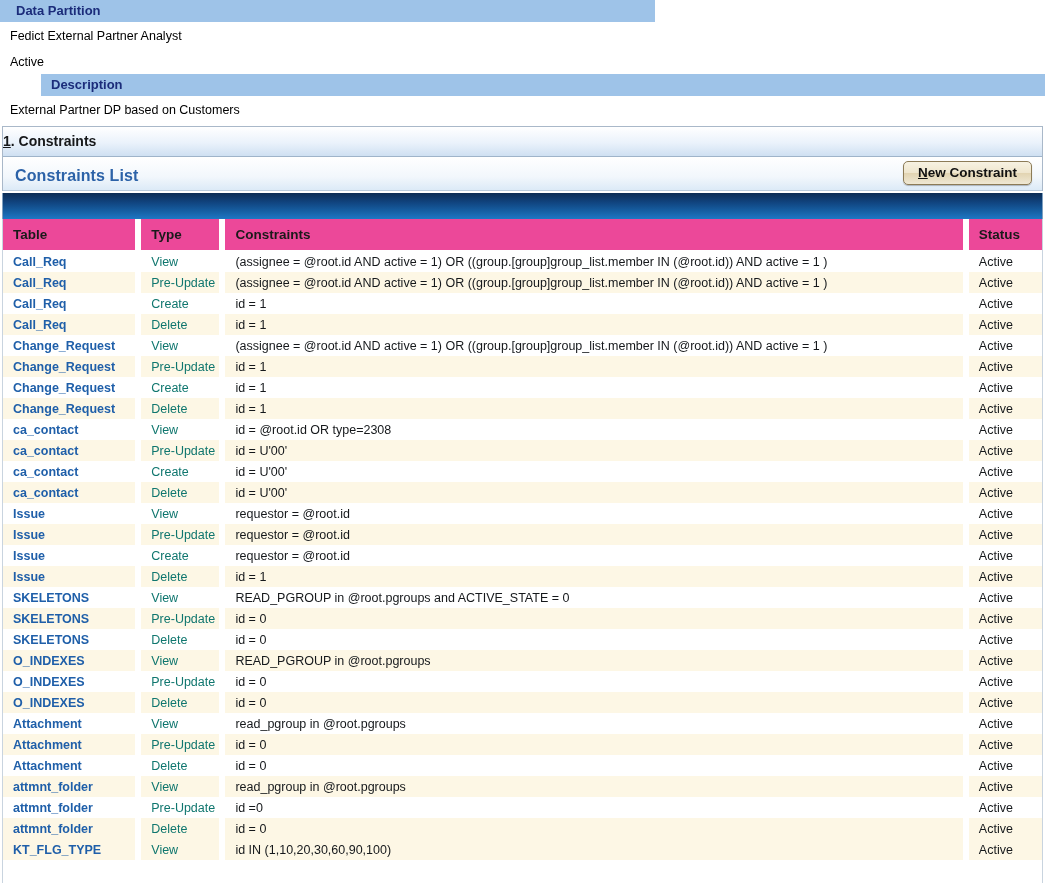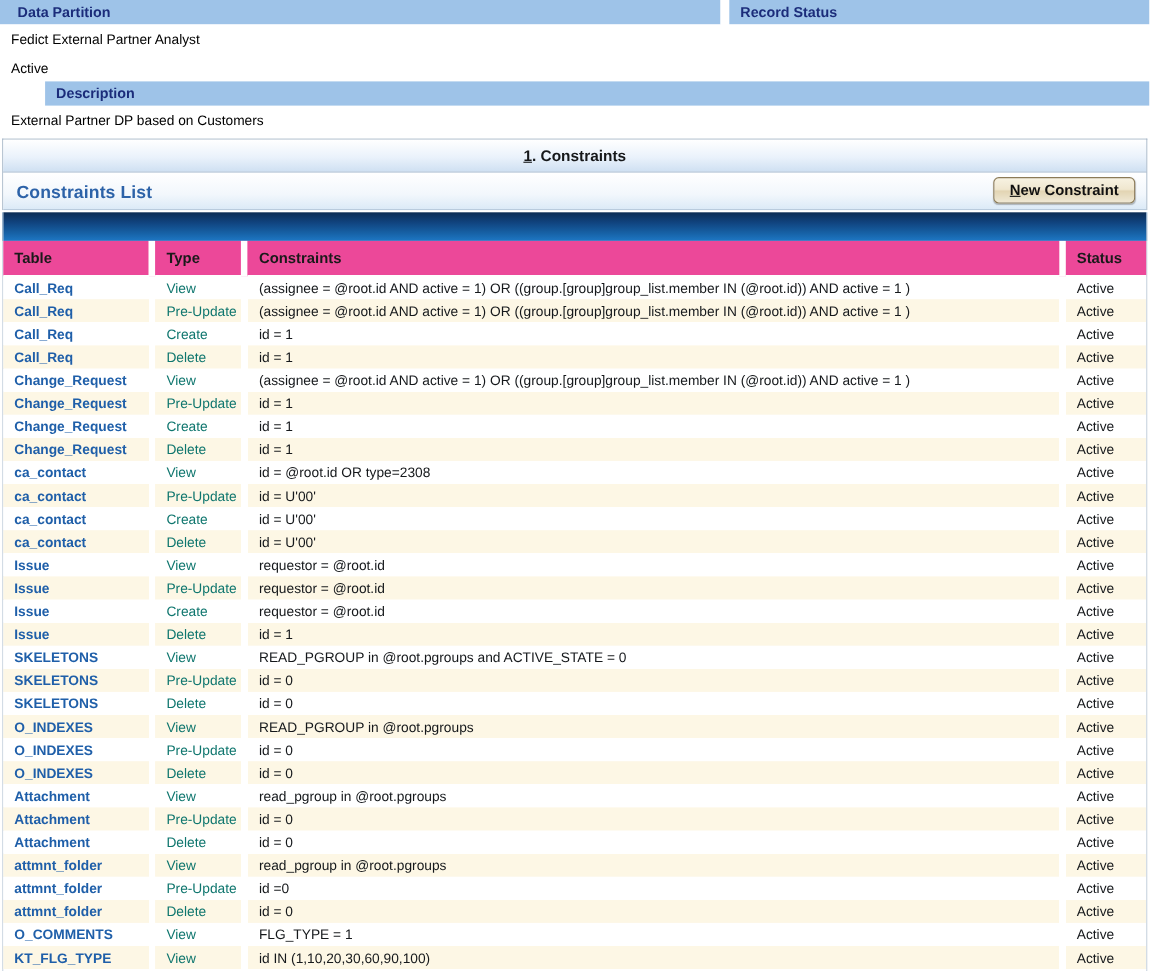--- a/index.html
+++ b/index.html
@@ -61,21 +61,20 @@
   
   .panel {
     margin: 0 2px 0 2px;
     border: 1px solid #A9B8C9;
     border-bottom: none;
     box-sizing: border-box;
     width: 1041px;
   }
   .tabbar {
     background: linear-gradient(to bottom, #ffffff 0%, #EAF2FB 55%, #CFE0F2 100%);
-    text-align: center;
     font-weight: bold;
     font-size: 14px;
     color: #16181A;
     padding: 6px 0 7px 0;
     border-bottom: 1px solid #9FB4CA;
   }
   .tabbar u { text-decoration: underline; }
 
   .listbar {
     background: linear-gradient(to bottom, #ffffff 0%, #F2F7FC 60%, #DCEAF7 100%);
@@ -183,21 +182,20 @@
   }
 </style>
 </head>
 <body>
 
 <div class="summary">
 
   <div class="band-row">
     <div class="band band-left">Data Partition</div>
     <div class="band-gap"></div>
-    <div class="band band-right">Record Status</div>
   </div>
 
   <div class="val-row">
     <div class="val val-left">Fedict External Partner Analyst</div>
     <div class="val-gap"></div>
     <div class="val val-right">Active</div>
   </div>
 
   <div class="band-row">
     <div class="band band-full">Description</div>
@@ -401,26 +399,20 @@
         <td class="ttype">Pre-Update</td>
         <td class="tconstr">id =0</td>
         <td class="tstatus last">Active</td>
       </tr>
       <tr class="odd">
         <td class="tname">attmnt_folder</td>
         <td class="ttype">Delete</td>
         <td class="tconstr">id = 0</td>
         <td class="tstatus last">Active</td>
       </tr>
-      <tr class="even">
-        <td class="tname">O_COMMENTS</td>
-        <td class="ttype">View</td>
-        <td class="tconstr">FLG_TYPE = 1</td>
-        <td class="tstatus last">Active</td>
-      </tr>
       <tr class="odd">
         <td class="tname">KT_FLG_TYPE</td>
         <td class="ttype">View</td>
         <td class="tconstr">id IN (1,10,20,30,60,90,100)</td>
         <td class="tstatus last">Active</td>
       </tr>
     </tbody>
 </table>
 
 <div class="grid-foot"></div>

